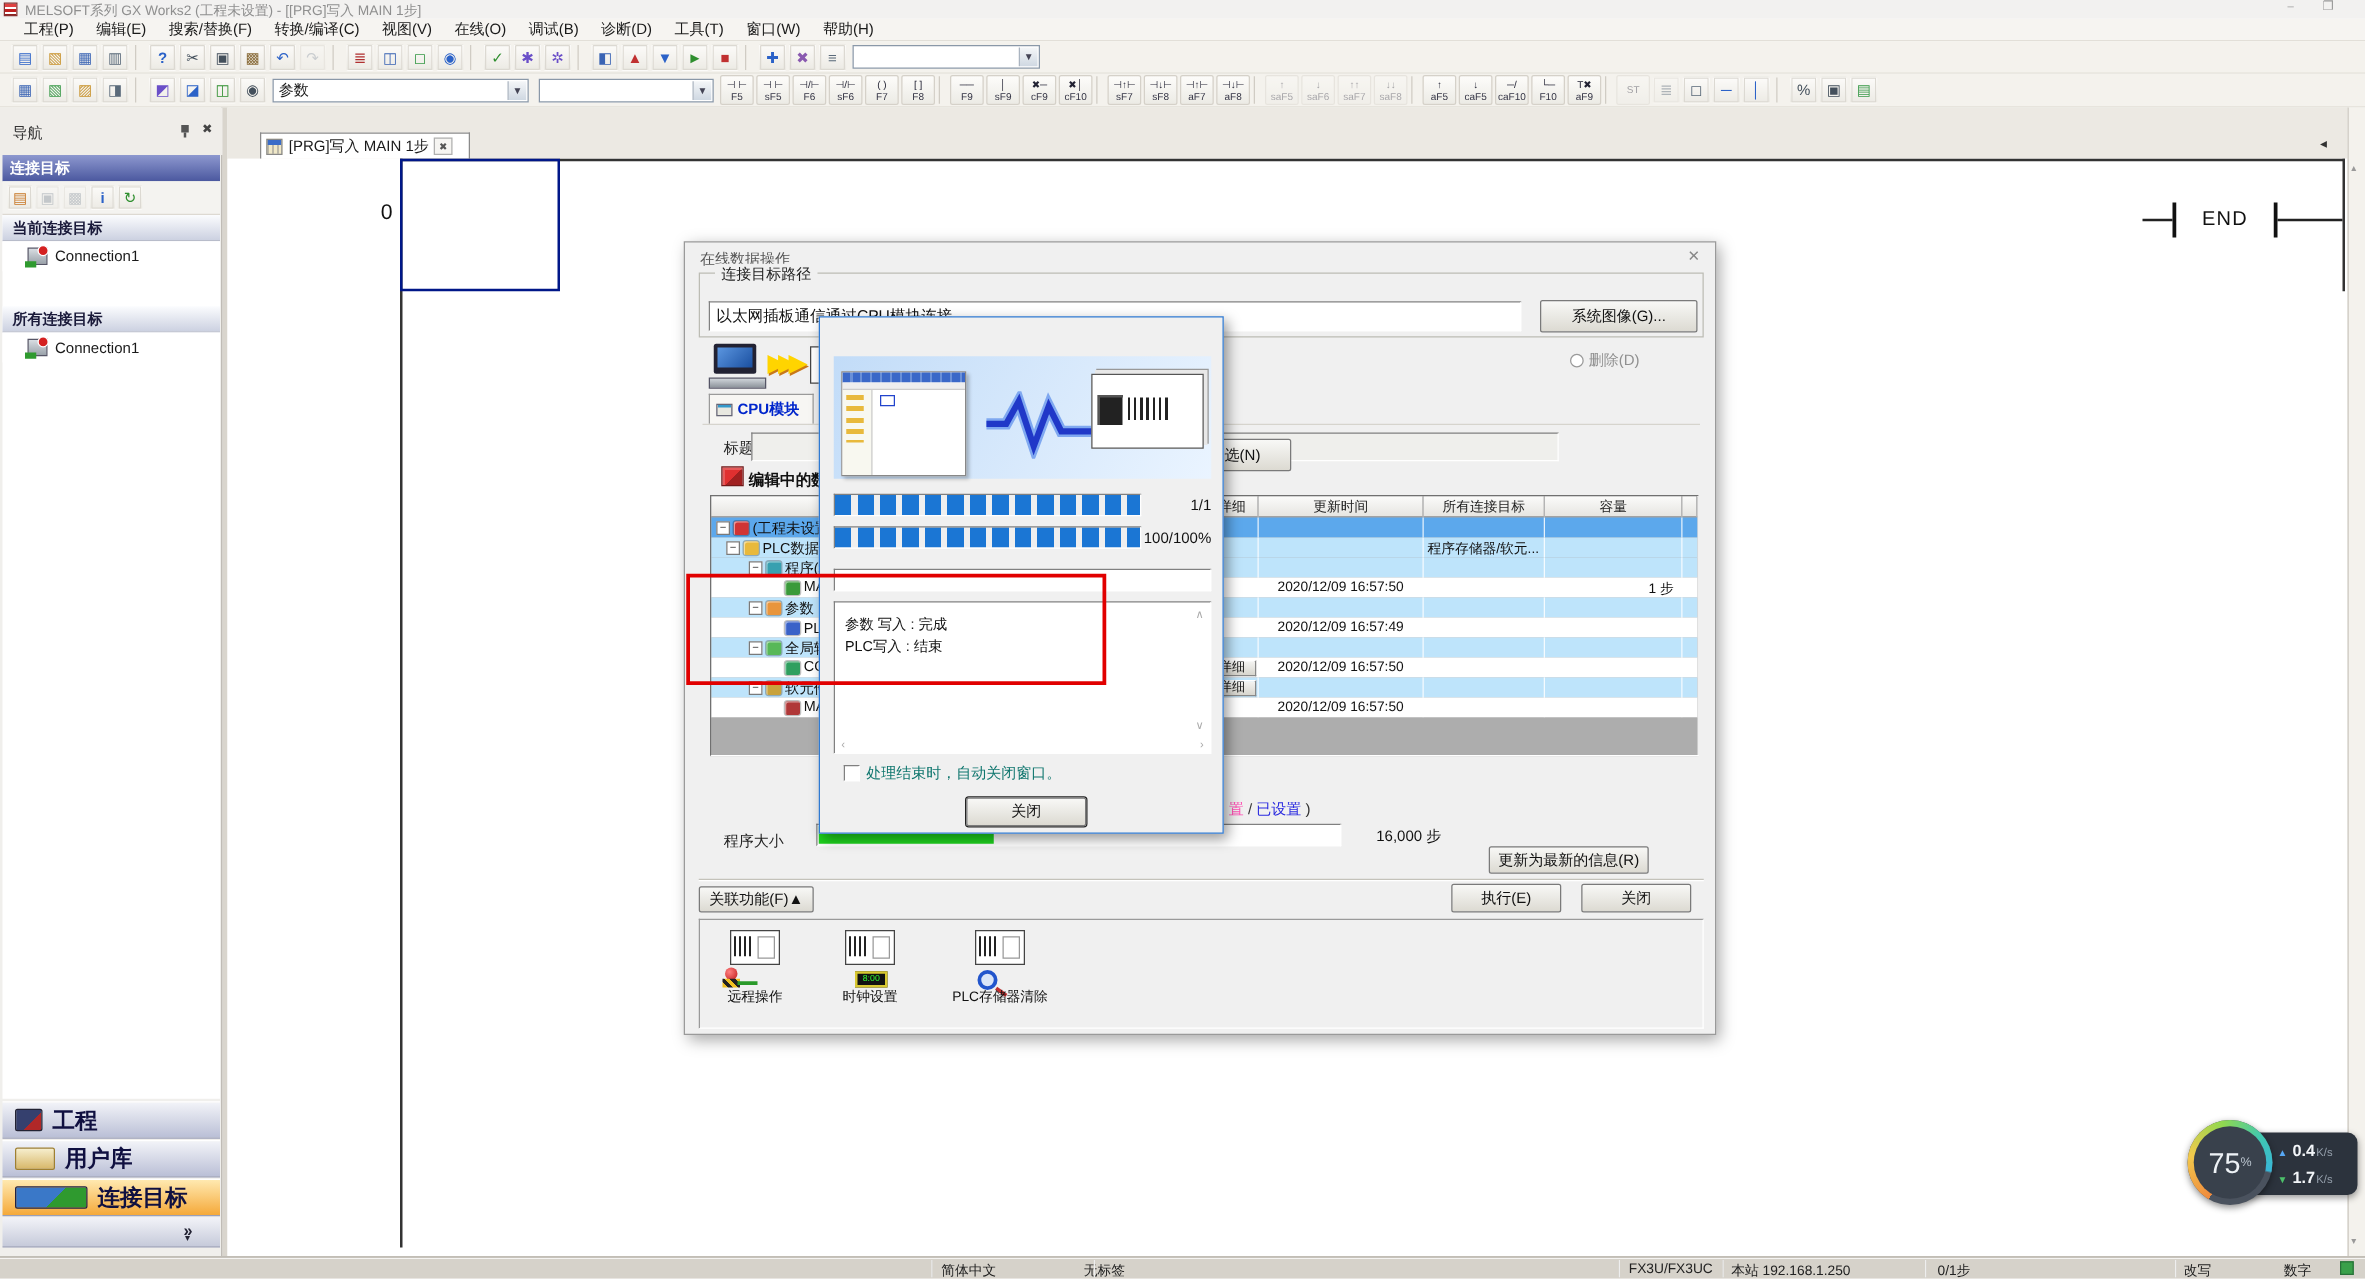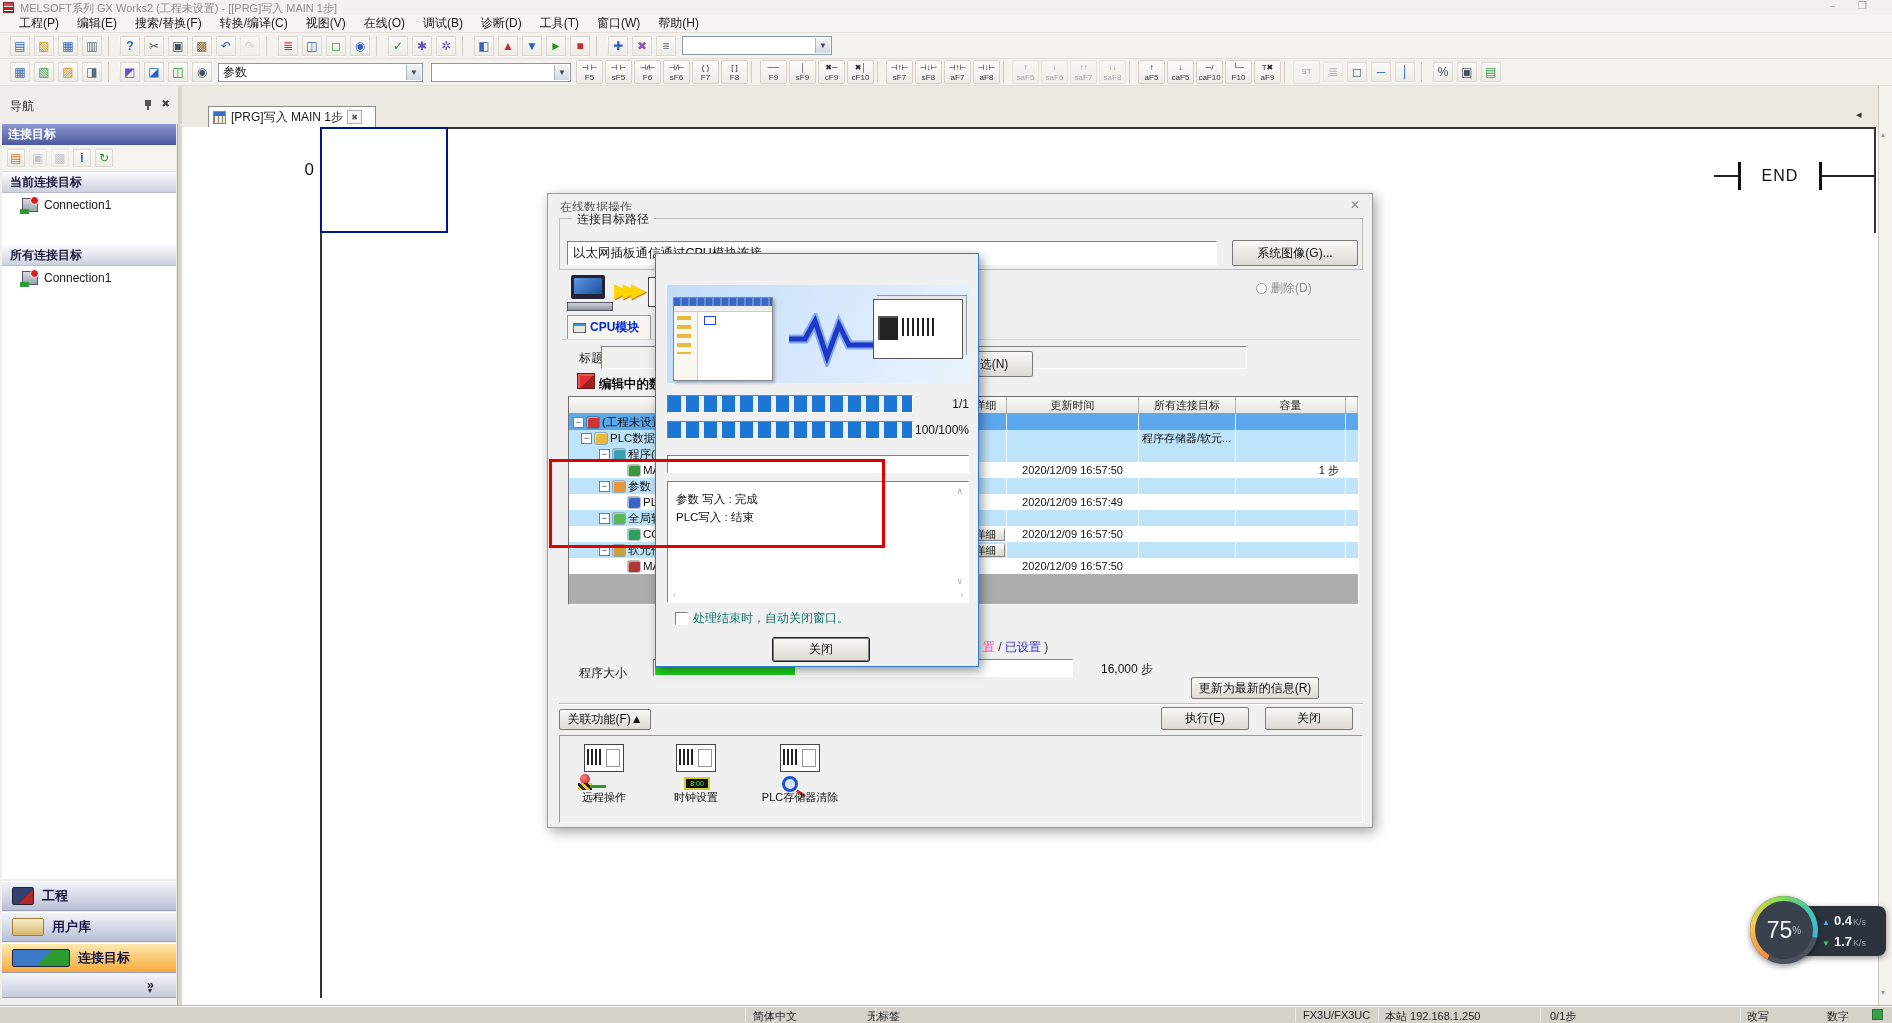--- a/index.html
+++ b/index.html
@@ -44,21 +44,21 @@
   .dockclose { position:absolute; right:8px; top:12px; font-size:10px; color:#444; }
   .navblue { left:2px; top:124px; width:174px; height:21px; background:linear-gradient(180deg,#8d98cf,#4b589f); color:#fff; font-weight:bold; font-size:12px; line-height:21px; padding-left:6px; }
   .navtools { left:2px; top:145px; width:174px; height:27px; background:#f4f3f0; border-bottom:1px solid #ddd9d2; display:flex; align-items:center; padding-left:3px; }
   .navtools .tbtn { width:20px; height:20px; }
   .navbody { left:2px; top:172px; width:174px; height:707px; background:#fff; }
   .sechdr { left:2px; width:174px; height:21px; background:linear-gradient(180deg,#fbfcfe,#ccd1e1); border-bottom:1px solid #b8bccA; font-size:12px; font-weight:bold; color:#1a1a3a; line-height:21px; padding-left:8px; }
   .connitem { left:2px; width:174px; height:24px; display:flex; align-items:center; background:#fff; }
   .connico { width:16px; height:14px; margin:0 6px 0 20px; position:relative; background:linear-gradient(180deg,#d8dde2,#9aa2aa); border:1px solid #556; }
   .connico::before { content:""; position:absolute; right:-2px; top:-3px; width:7px; height:7px; border-radius:50%; background:#d42020; border:1px solid #fff; }
   .connico::after { content:""; position:absolute; left:-3px; bottom:-3px; width:9px; height:5px; background:#2f9a2f; }
-  .navbtn { left:2px; width:174px; height:30px; display:flex; align-items:center; border-top:1px solid #fff; border-bottom:1px solid #9aa0b8; background:linear-gradient(180deg,#f2f3f8,#babfd6); font-weight:bold; font-size:13px; color:#101040;text-align:center; }
+  .navbtn { left:2px; width:174px; height:30px; display:flex; align-items:center; border-top:1px solid #fff; border-bottom:1px solid #9aa0b8; background:linear-gradient(180deg,#f2f3f8,#babfd6); font-weight:bold; font-size:18px; color:#101040;text-align:center; }
   .navbtn.active { background:linear-gradient(180deg,#ffe9b0,#f5a93a); }
   .nbico { width:22px; height:18px; margin:0 8px 0 10px; position:relative; border-radius:2px; }
   .nbico.i1 { background:linear-gradient(135deg,#35406e 0 60%,#b02828 60%); border:1px solid #223; }
   .nbico.i2 { background:linear-gradient(180deg,#f6eecd,#d8b86a); border:1px solid #a08030; }
   .nbico.i3 { background:linear-gradient(135deg,#3a78c8 0 55%,#2f9a2f 55%); border:1px solid #224; }
   .navchev { left:2px; width:174px; height:24px; background:linear-gradient(180deg,#f2f3f8,#c6cada); border-bottom:1px solid #9aa0b8; }
   .navchev .c1 { position:absolute; right:22px; top:3px; font-size:13px; color:#223; font-weight:bold; }
   .navchev .c2 { position:absolute; right:24px; top:12px; font-size:8px; color:#223; }
 
   

